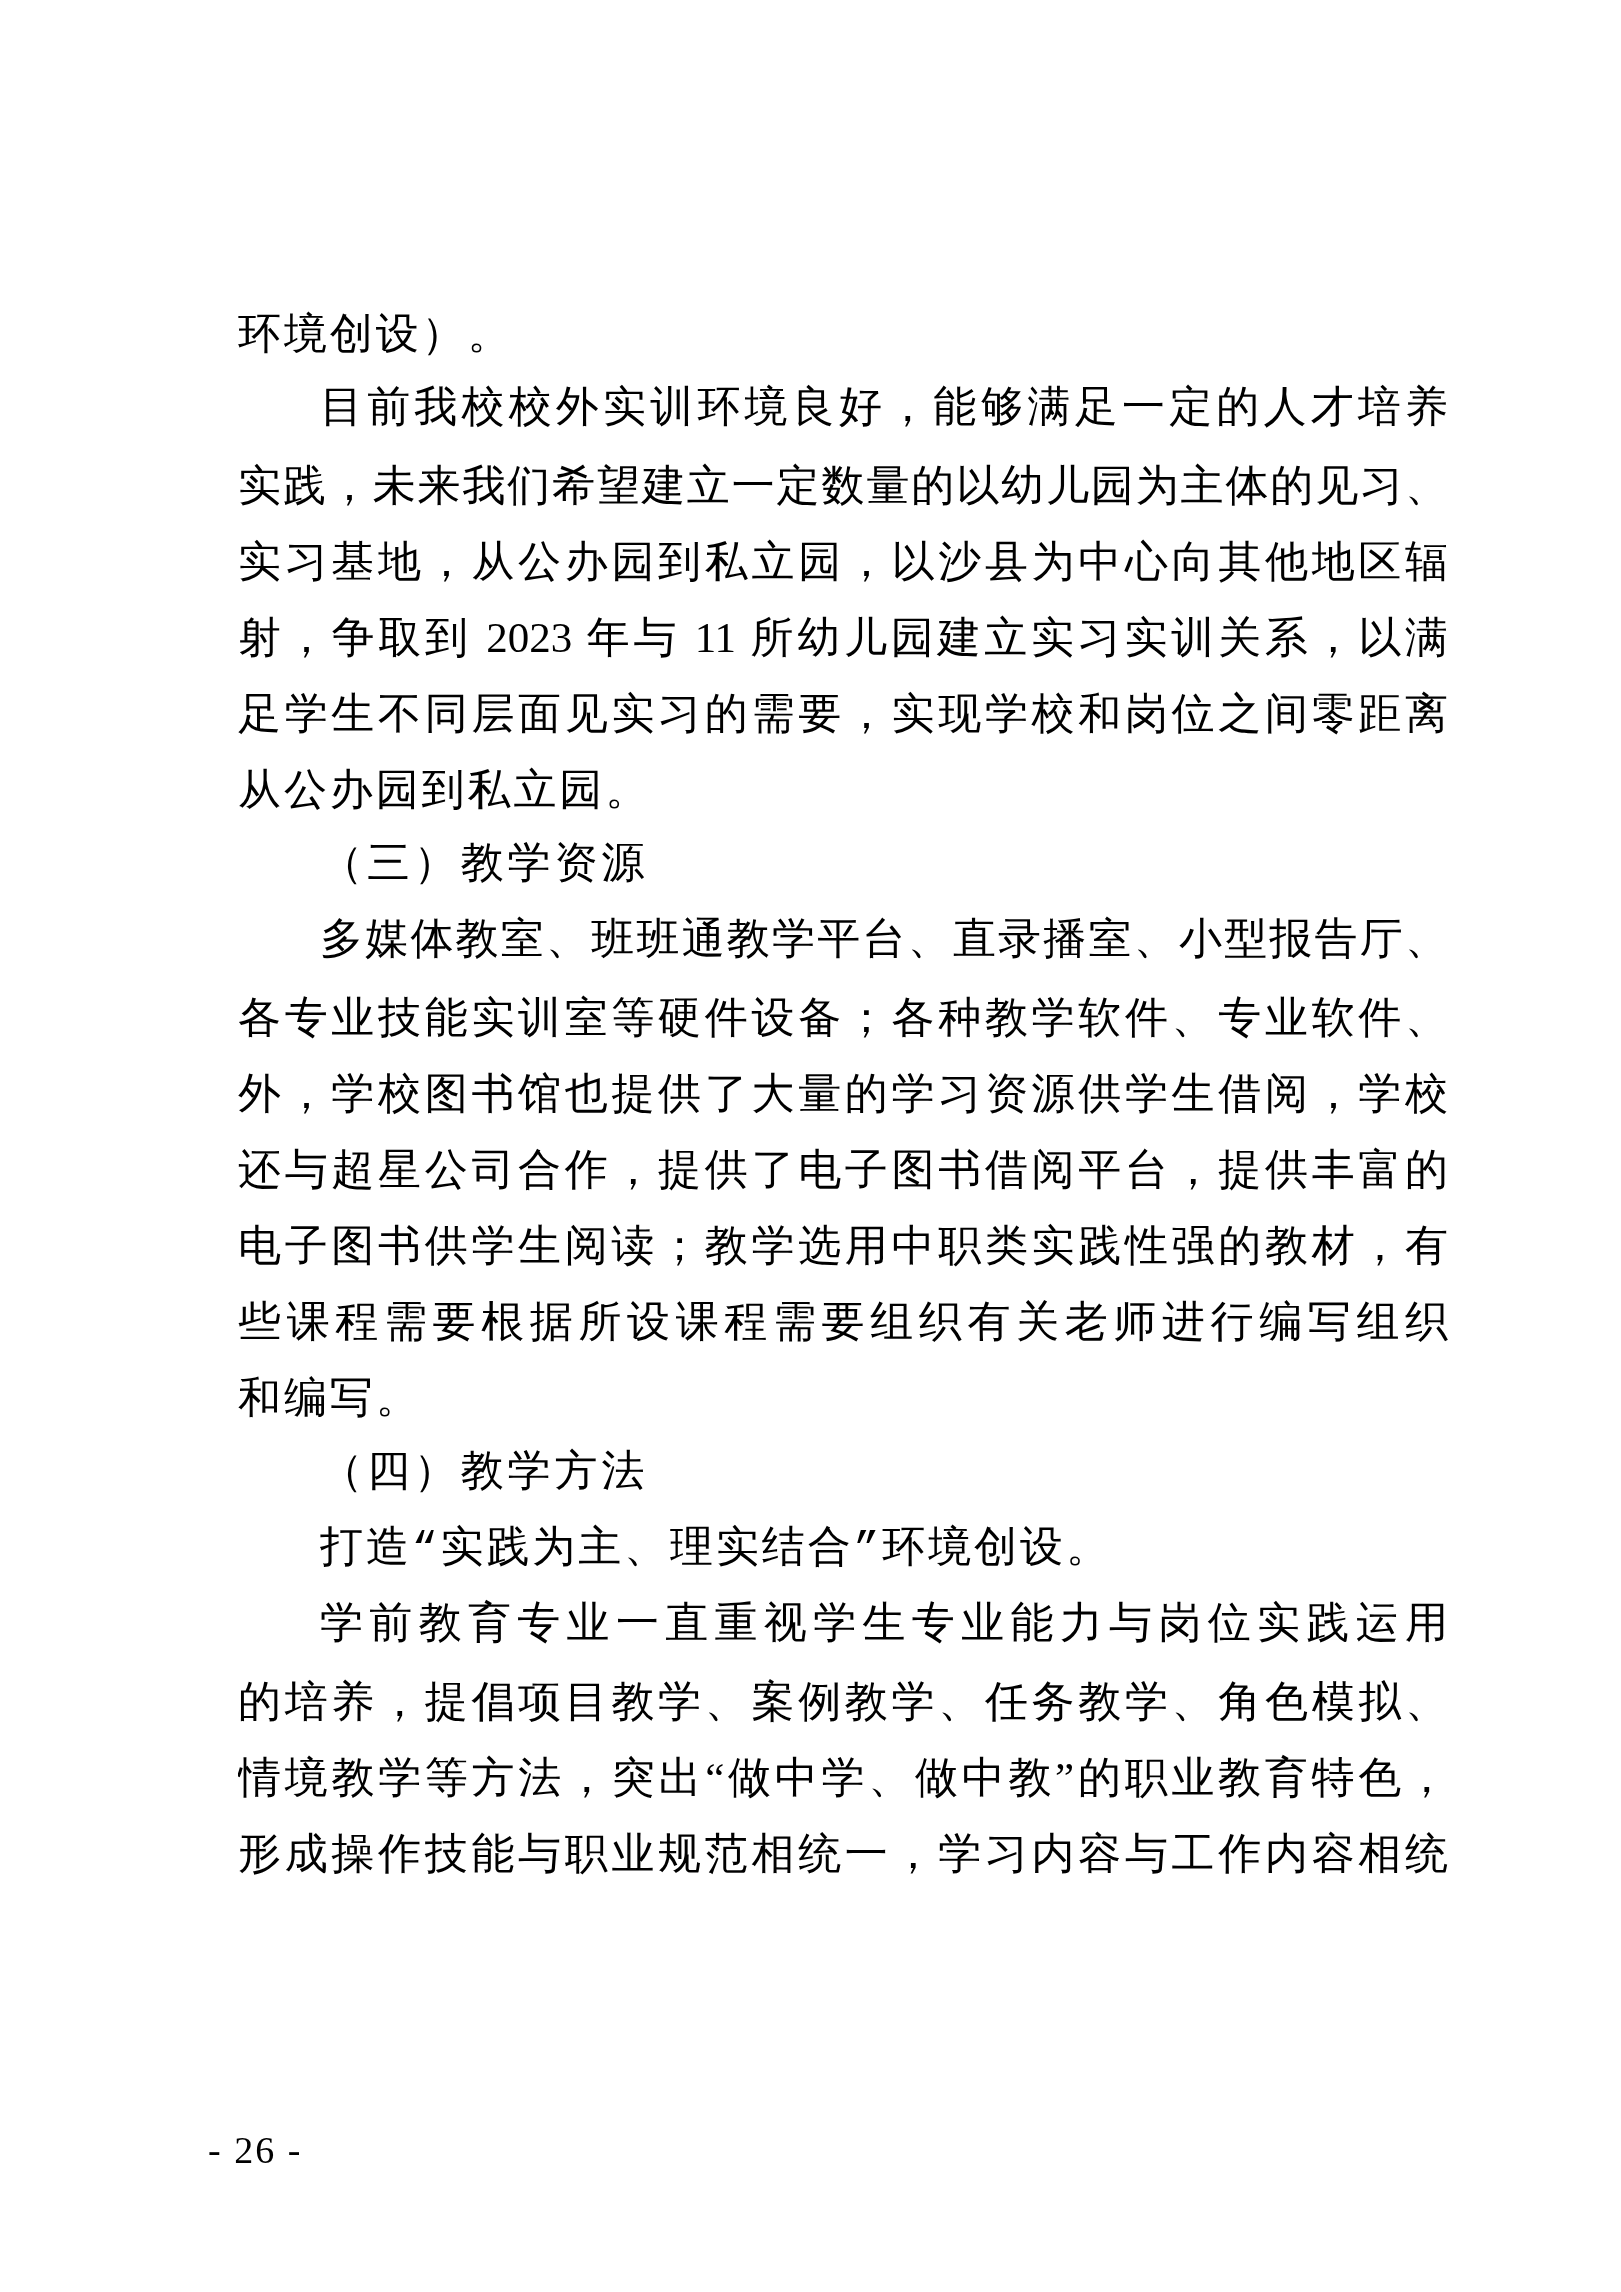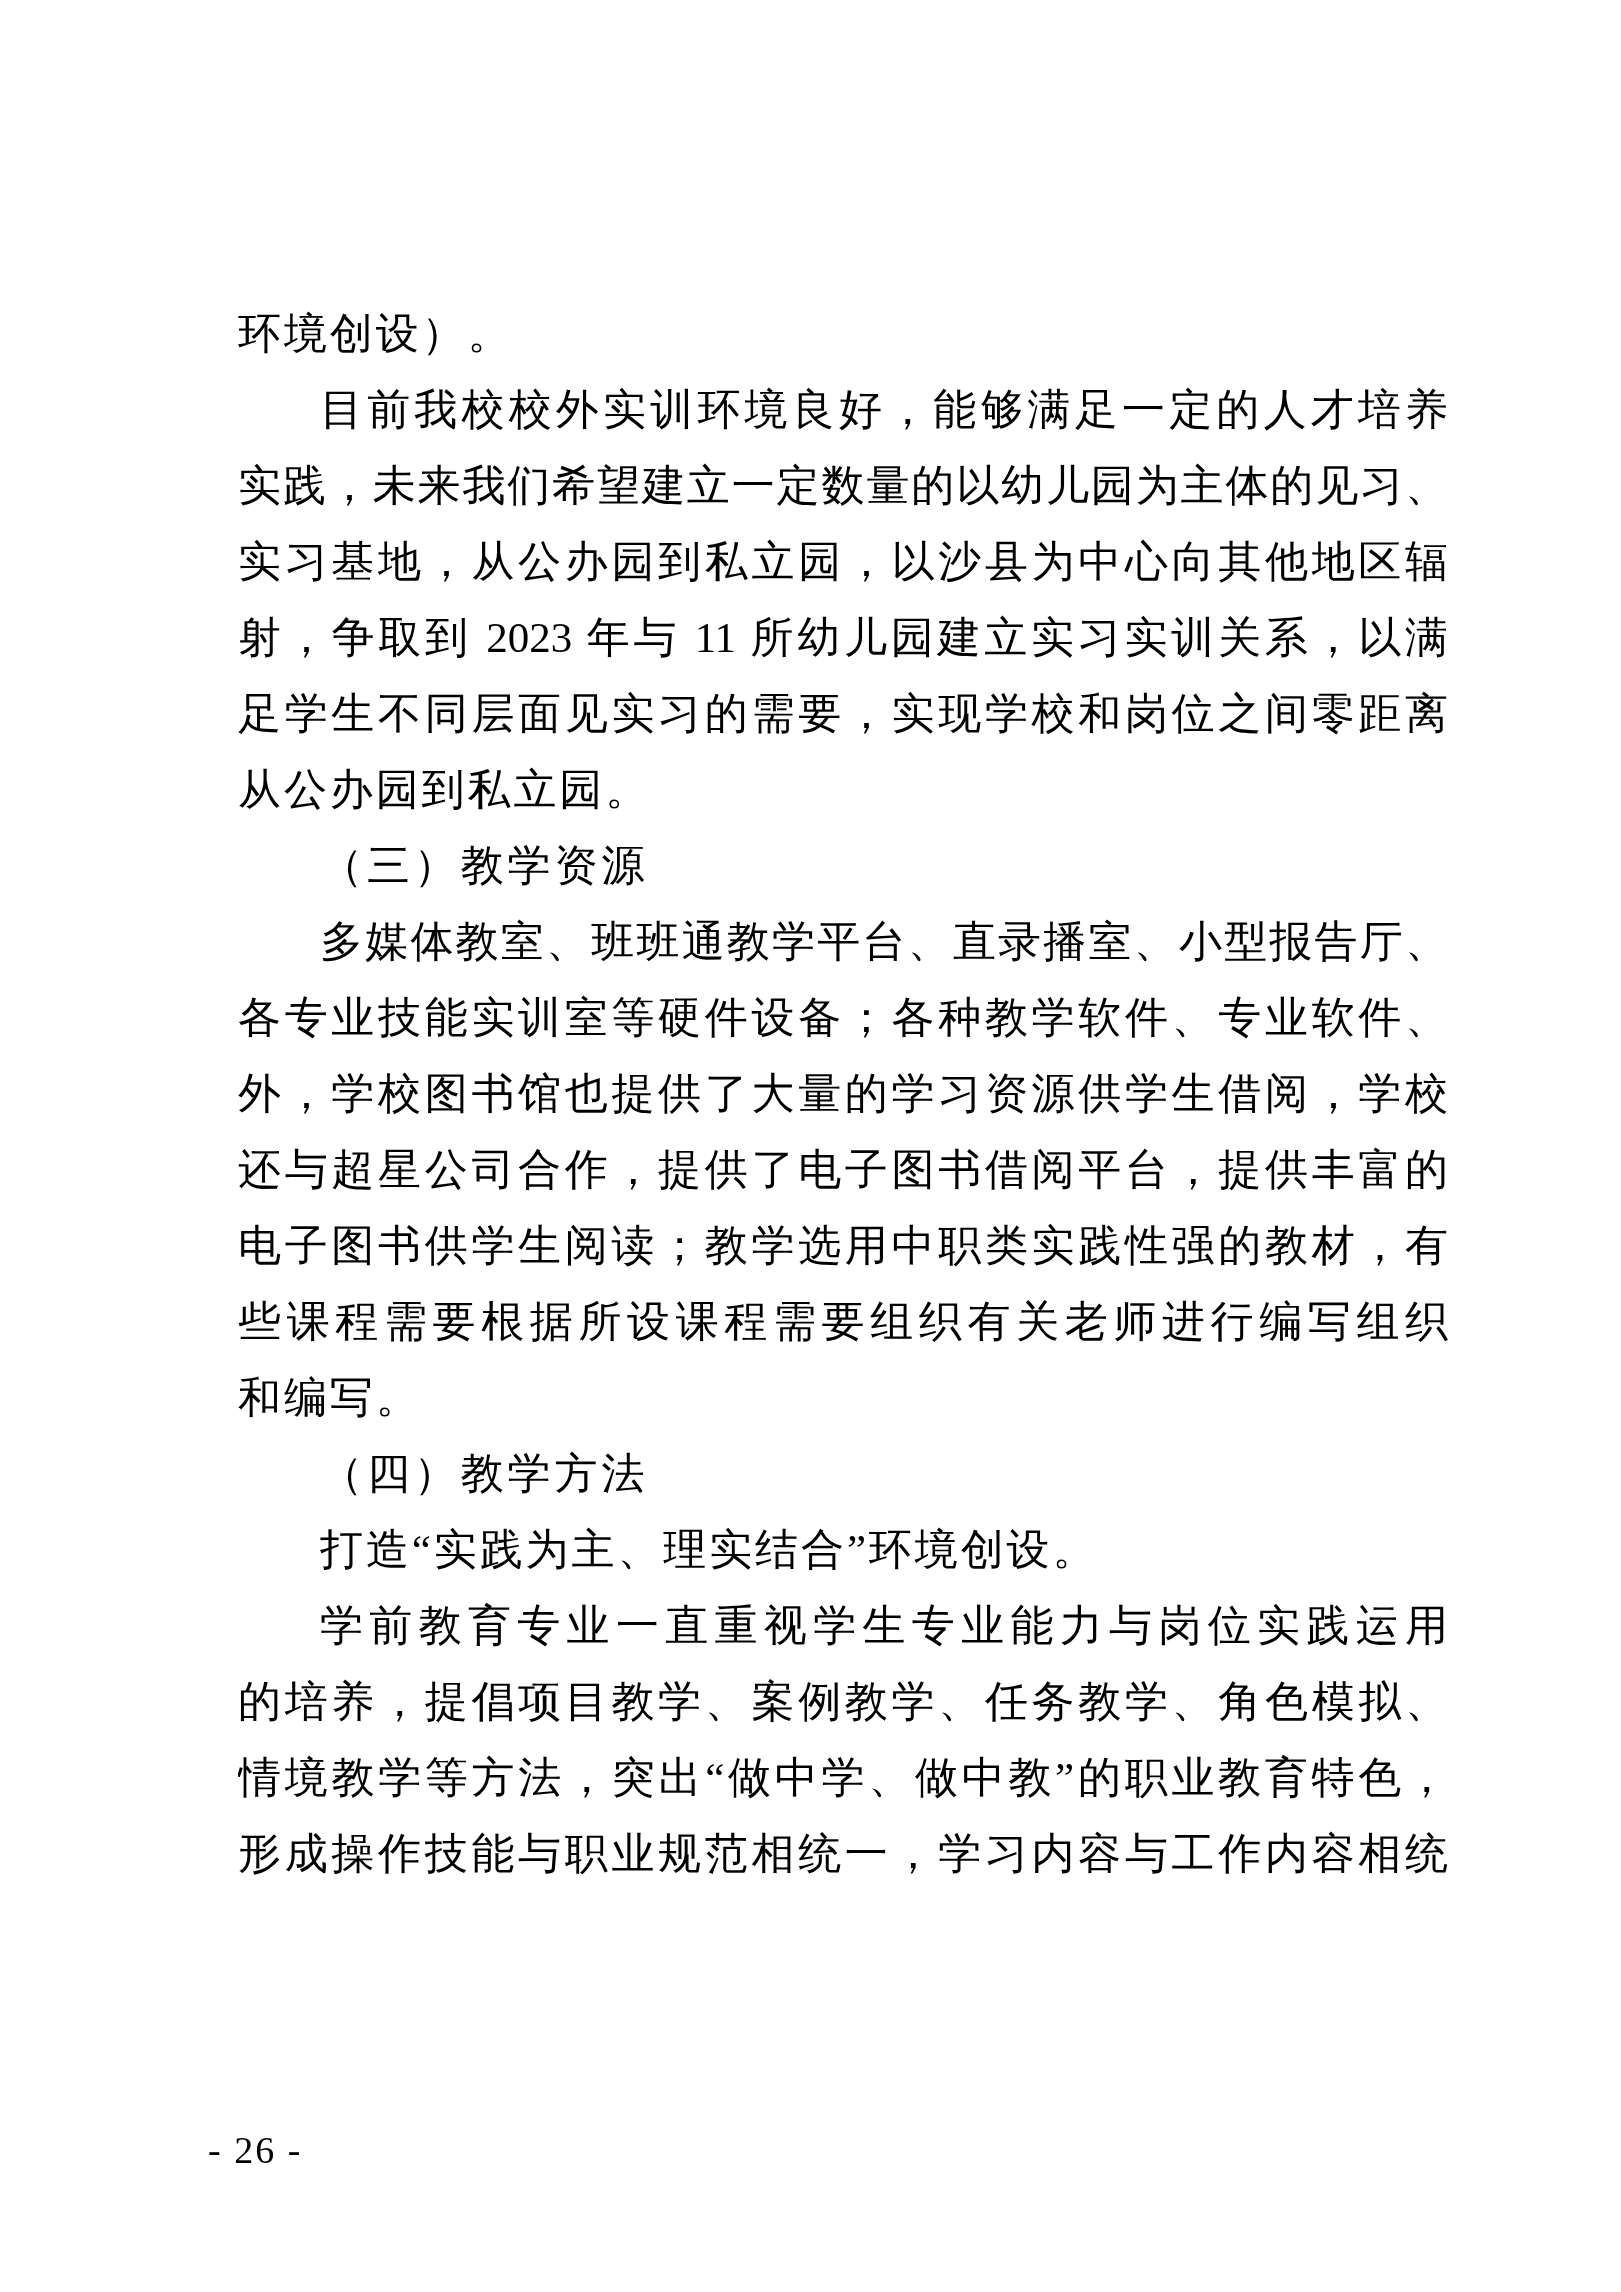--- a/index.html
+++ b/index.html
@@ -34,20 +34,21 @@
   .line.justify {
     white-space: normal;
     letter-spacing: 0;
     text-align: justify;
     text-align-last: justify;
     word-break: break-all;
     overflow: hidden;
   }
   .line.indent {
     padding-left: 82px;
+    font-family: Liberation Mono, monospace;
   }
   .line.heading {
     
     letter-spacing: 3.9px;
   }
   .page-number {
     position: absolute;
     left: 208px;
     top: 2129px;
     font-size: 38px;

